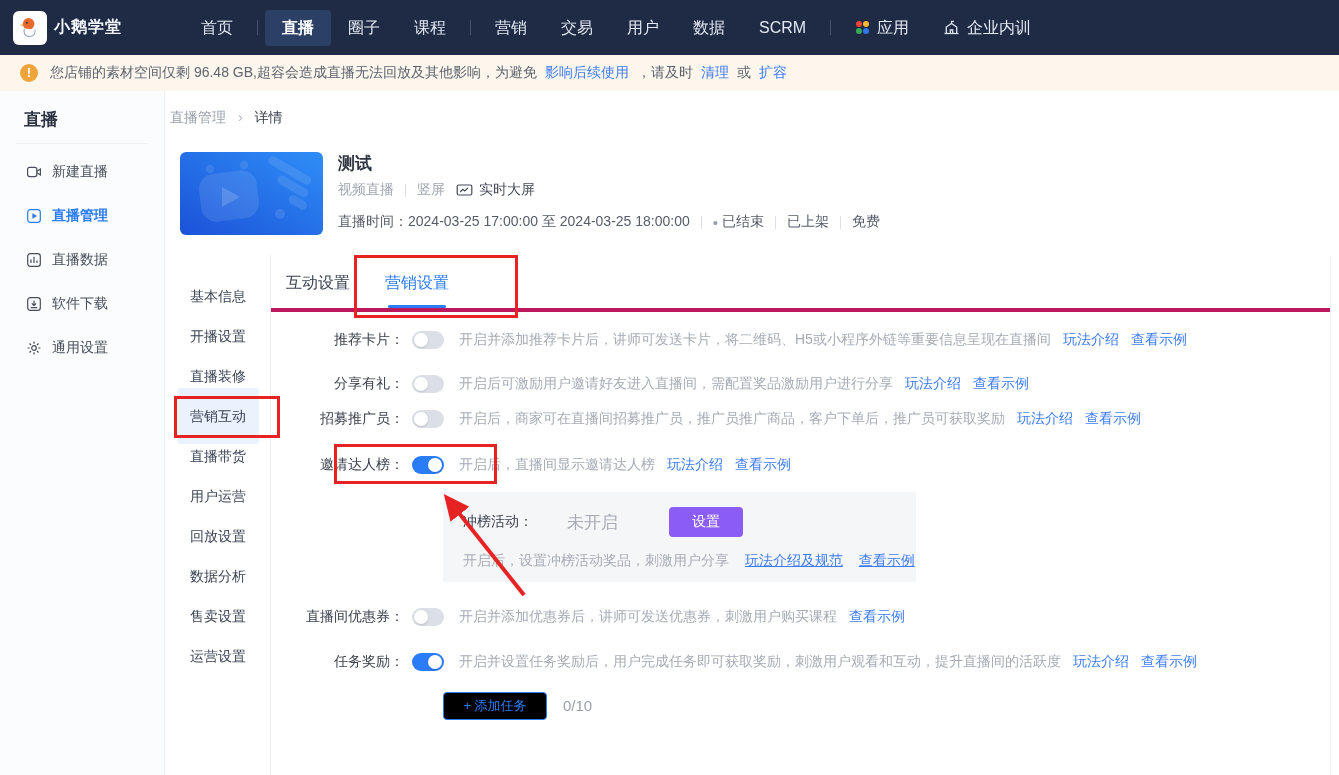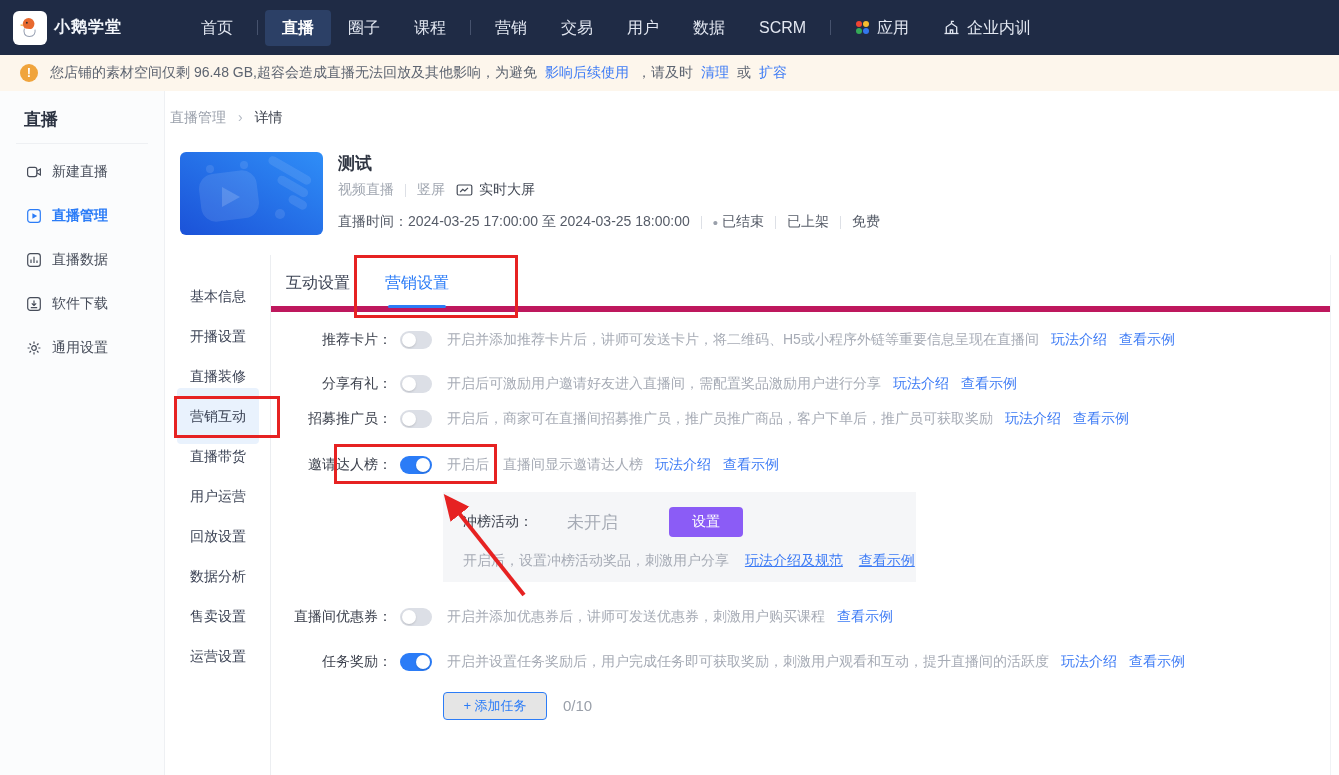--- a/index.html
+++ b/index.html
@@ -63,28 +63,28 @@
 
   
   .vtabs{ position:absolute; left:0; top:185px; width:104px; }
   .vtab{ height:40px; line-height:40px; text-align:center; font-size:14px; color:#3b4254; cursor:pointer;}
   .vtab.active span{ background:#e9f2fd; padding:20px 13px; border-radius:4px; }
   .vdivider{ position:absolute; left:104px; top:164px; bottom:0; width:1px; background:#eceef1;}
   .right-line{ position:absolute; right:8px; top:164px; bottom:0; width:1px; background:#f0f2f5;}
 
   
   .tabs{ position:absolute; left:105px; top:164px; right:9px; height:57px;
-    border-bottom:6px solid #be185d; display:flex; gap:35px; padding-left:15px;}
+    border-bottom:4px solid #be185d; display:flex; gap:35px; padding-left:15px;}
   .tab{ height:56px; line-height:56px; font-size:16px; color:#3c4354; cursor:pointer; position:relative;}
   .tab.active{ color:#2b7cf7; }
   .tab.active::after{ content:""; position:absolute; left:3px; right:3px; bottom:3px;
     height:3px; border-radius:2px; background:#2b7cf7;}
 
   
-  .srow{ position:absolute; left:0; right:10px; height:24px; display:flex; align-items:center;}
+  .srow{ position:absolute; left:12px; right:10px; height:24px; display:flex; align-items:center;}
   .srow-label{ width:226px; text-align:right; font-size:14px; color:#3c414d; flex:none;}
   .toggle{ width:32px; height:18px; border-radius:9px; background:#dcdfe6; position:relative;
     margin-left:8px; flex:none; cursor:pointer; display:inline-block;}
   .toggle::after{ content:""; position:absolute; top:2px; left:2px; width:14px; height:14px;
     border-radius:50%; background:#fff; box-shadow:0 1px 2px rgba(0,0,0,.15);}
   .toggle[data-state="on"]{ background:#2b7cf7;}
   .toggle[data-state="on"]::after{ left:auto; right:2px;}
   .srow-desc{ margin-left:15px; font-size:14px; color:#a6abb5; white-space:nowrap;}
   .blue-link{ color:#3d7bf5; font-size:14px; margin-left:12px; white-space:nowrap;}
 
@@ -93,21 +93,21 @@
   .rank-line1{ position:absolute; left:20px; top:15px; height:30px; display:flex; align-items:center;gap:24px;}
   .rank-label{ font-size:14px; color:#3c414d;}
   .rank-status{ font-size:17px; color:#a6abb5; margin-left:10px;}
   .rank-btn{ margin-left:27px; width:74px; height:30px; background:#8b5cf6; color:#fff;
     border:none; border-radius:4px; font-size:14px; cursor:pointer; font-family:inherit;}
   .rank-line2{ position:absolute; left:20px; top:60px; font-size:14px; color:#a6abb5; white-space:nowrap;}
   .rank-line2 a{ color:#3d7bf5; margin-left:12px; text-decoration:underline;}
 
   
   .add-task-btn{ position:absolute; left:277px; top:601px; width:104px; height:28px;
-    background:#e5e5e5; border:1px solid #2b7cf7; border-radius:4px; color:#2b7cf7;
+    background:#000000; border:1px solid #2b7cf7; border-radius:4px; color:#2b7cf7;
     font-size:13px; cursor:pointer; font-family:inherit;}
   .task-count{ position:absolute; left:397px; top:601px; line-height:28px; font-size:15px; color:#9aa0aa;}
 
   
   .ann{ position:absolute; border:3px solid #e62222; z-index:50; pointer-events:none;}
   .ann-box-tab{ left:354px; top:255px; width:164px; height:63px;}
   .ann-box-vtab{ left:174px; top:396px; width:106px; height:42px;}
   .ann-box-toggle{ left:334px; top:444px; width:163px; height:40px;}
   .ann-arrow{ position:absolute; left:425px; top:478px; width:115px; height:125px; z-index:50; pointer-events:none;}
 </style>

